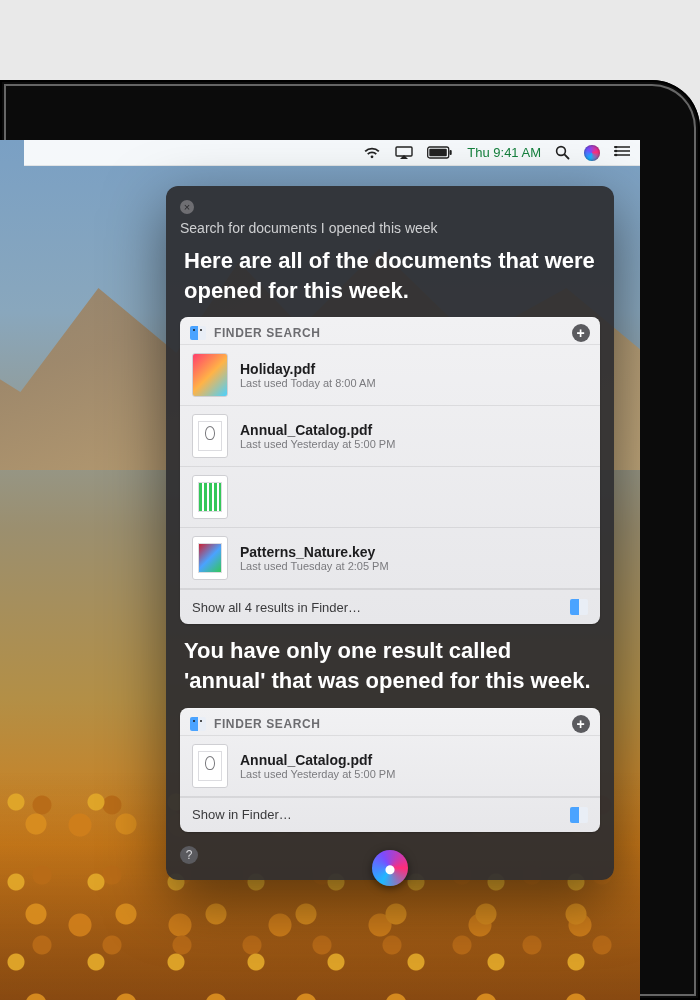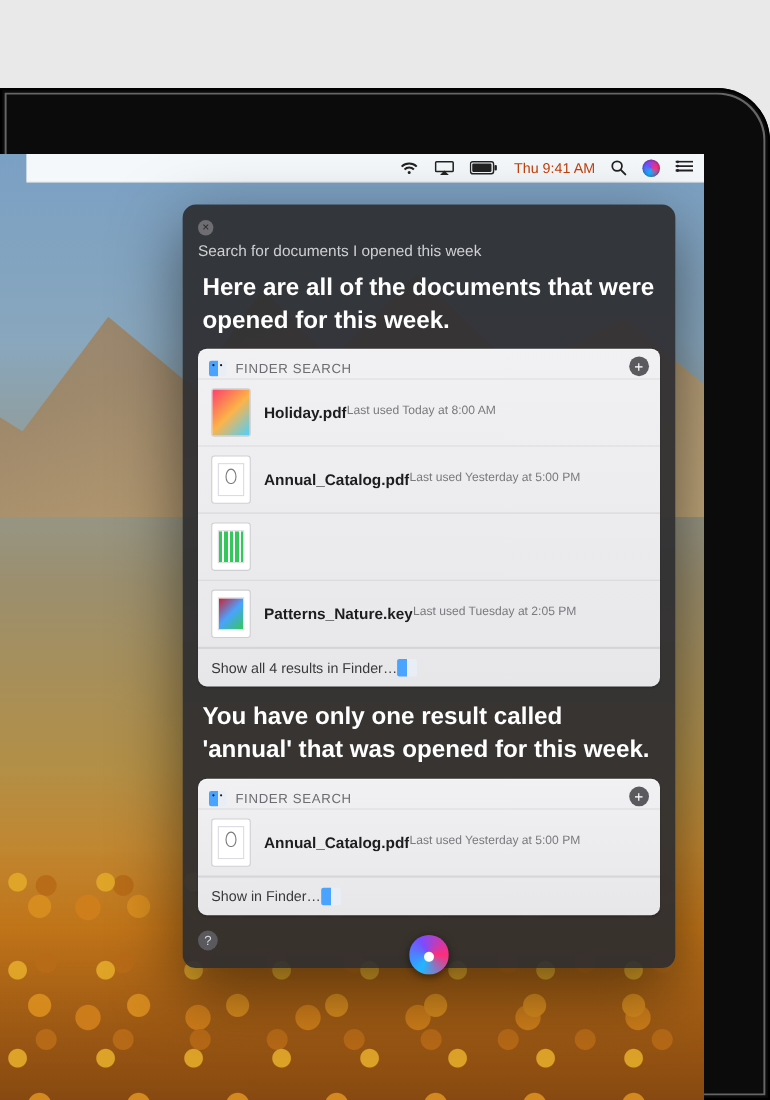--- a/index.html
+++ b/index.html
@@ -46,21 +46,21 @@
     background-size: 80px 80px, 90px 90px, 70px 70px, 100px 100px, 100% 100%;
     opacity:.9;
   }
 
   
   .menubar {
     position: absolute; left:0; right:0; top:0; height:26px;
     background: rgba(255,255,255,.92);
     display:flex; justify-content:flex-end; align-items:center;
     padding: 0 10px; gap:14px;
-    font-size:13px; color:#c2410c;
+    font-size:13px; color:#15803d;
     border-bottom:1px solid rgba(0,0,0,.08);
     margin-left:24px;
   }
   .menubar .mi { display:flex; align-items:center; height:100%; cursor:default; }
   .siri-dot{
     width:16px; height:16px; border-radius:50%;
     background: conic-gradient(from 200deg, #12b3ff, #7a4cff, #ff2d7a, #12b3ff);
     box-shadow: inset 0 0 3px rgba(0,0,0,.5);
   }
 
@@ -89,24 +89,25 @@
 
   .card{
     background: linear-gradient(180deg,#f1f1f3,#e7e7ea);
     border-radius:8px;
     color:#222;
     box-shadow: 0 1px 0 rgba(255,255,255,.4) inset, 0 1px 2px rgba(0,0,0,.2);
     overflow:hidden;
     margin-bottom:12px;
   }
   .card-header{
-    display:flex; align-items:flex-end; gap:8px;
+    display:flex; align-items:center; gap:8px;
     padding:7px 10px 2px 10px;
     font-size:12px; letter-spacing:.6px; color:#6c6c70;
     border-bottom:1px solid rgba(0,0,0,.08);
+    font-weight:bold;
   }
   .finder-glyph{
     width:16px; height:14px; border-radius:2px;
     background: linear-gradient(90deg,#4aa3ff 50%, #e9eef6 50%);
     position:relative;
   }
   .finder-glyph::after{
     content:""; position:absolute; left:3px; top:3px; width:2px; height:2px; background:#1a1a1a; border-radius:50%;
     box-shadow: 7px 0 0 #1a1a1a;
   }
@@ -126,25 +127,25 @@
     width:36px; height:44px; border:1px solid #cfcfd3; background:#fff; border-radius:3px;
     display:flex; align-items:center; justify-content:center; overflow:hidden;
   }
   .thumb.img{ background: linear-gradient(135deg,#ff3e6c,#ffb347,#4ad1ff); }
   .thumb.cat{ background: #fff; }
   .thumb.num{ background: #fff; }
   .thumb.key{ background: #fff; }
   .thumb .mini{
     width:24px; height:30px; border:1px solid #dcdce0; background:#fff;
   }
-  .row .meta{ display:flex; flex-direction:row; min-width:0; }
+  .row .meta{ display:flex; flex-direction:column; min-width:0; }
   .fname{ font-size:14px; font-weight:600; color:#1d1d1f; white-space:nowrap; overflow:hidden; text-overflow:ellipsis; }
   .used{ font-size:11px; color:#7a7a7e;text-align:center; }
   .card-footer{
-    display:flex; align-items:center; justify-content:flex-start;
+    display:flex; align-items:center; justify-content:space-between;
     padding:9px 12px; font-size:13px; color:#3a3a3c;
     border-top:1px solid rgba(0,0,0,.08);
     cursor:pointer;
   }
   .foot-finder{
     width:18px; height:16px; border-radius:2px;
     background: linear-gradient(90deg,#4aa3ff 50%, #e9eef6 50%);
   }
 
   .bottom-bar{

